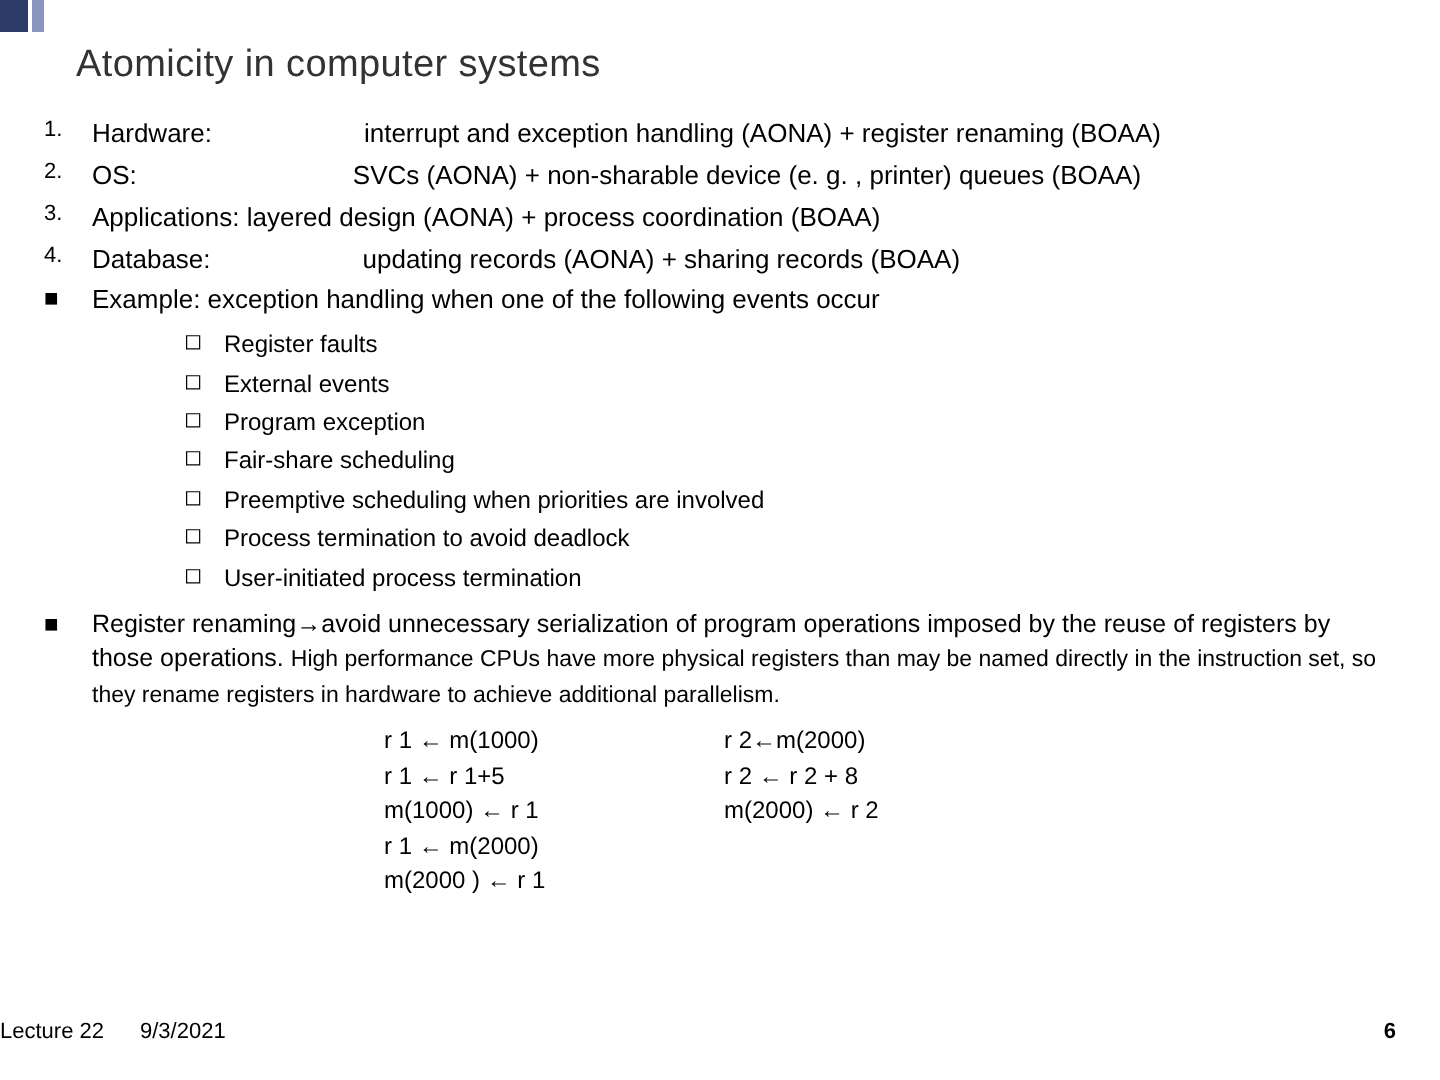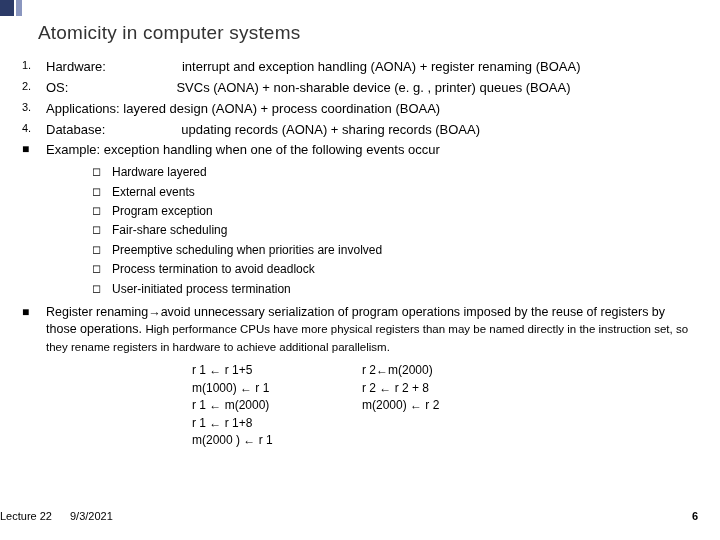--- a/index.html
+++ b/index.html
@@ -58,21 +58,21 @@
   </ol>
 
   <div class="bullet">
     <span class="bmark">■</span>
     <span>Example: exception handling when one of the following events occur</span>
   </div>
 
   <ul class="sublist">
     <li>
         <span class="smark">◻</span>
-        <span>Hardware layered</span>
+        <span>Register faults</span>
       </li>
     <li>
         <span class="smark">◻</span>
         <span>External events</span>
       </li>
     <li>
         <span class="smark">◻</span>
         <span>Program exception</span>
       </li>
     <li>
@@ -96,24 +96,24 @@
   <div class="bullet reg">
     <span class="bmark">■</span>
     <span class="body">
       <span>Register renaming</span><span>→</span><span>avoid unnecessary serialization of program operations imposed by the reuse of registers by those operations.</span>
       <span class="small"> </span><span class="small">High performance CPUs have more physical registers than may be named directly in the instruction set, so they rename registers in hardware to achieve additional parallelism.</span>
     </span>
   </div>
 
   <div class="codes">
     <div class="col">
+      <div>r 1  ←  m(1000)</div>
       <div>r 1  ←  r 1+5</div>
       <div>m(1000)  ←  r 1</div>
       <div>r 1  ←  m(2000)</div>
-      <div> r 1  ←  r 1+8</div>
       <div>m(2000 )  ←  r 1</div>
     </div>
     <div class="col">
       <div></div>
       <div></div>
       <div></div>
       <div>r 2←m(2000)</div>
       <div>r 2  ←  r 2 + 8</div>
       <div>m(2000)  ←  r 2</div>
     </div>

